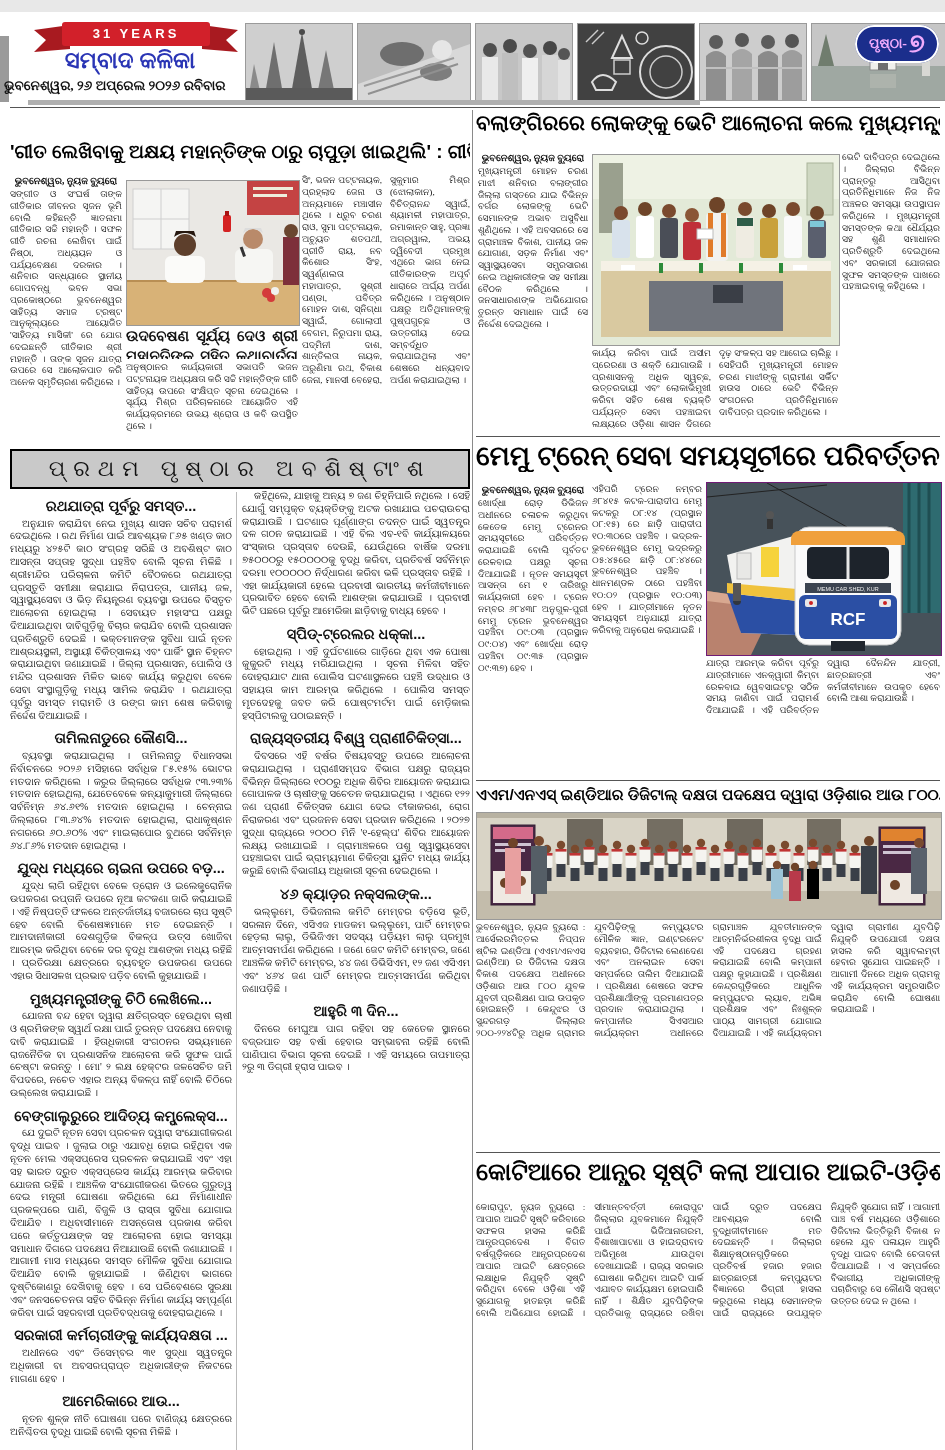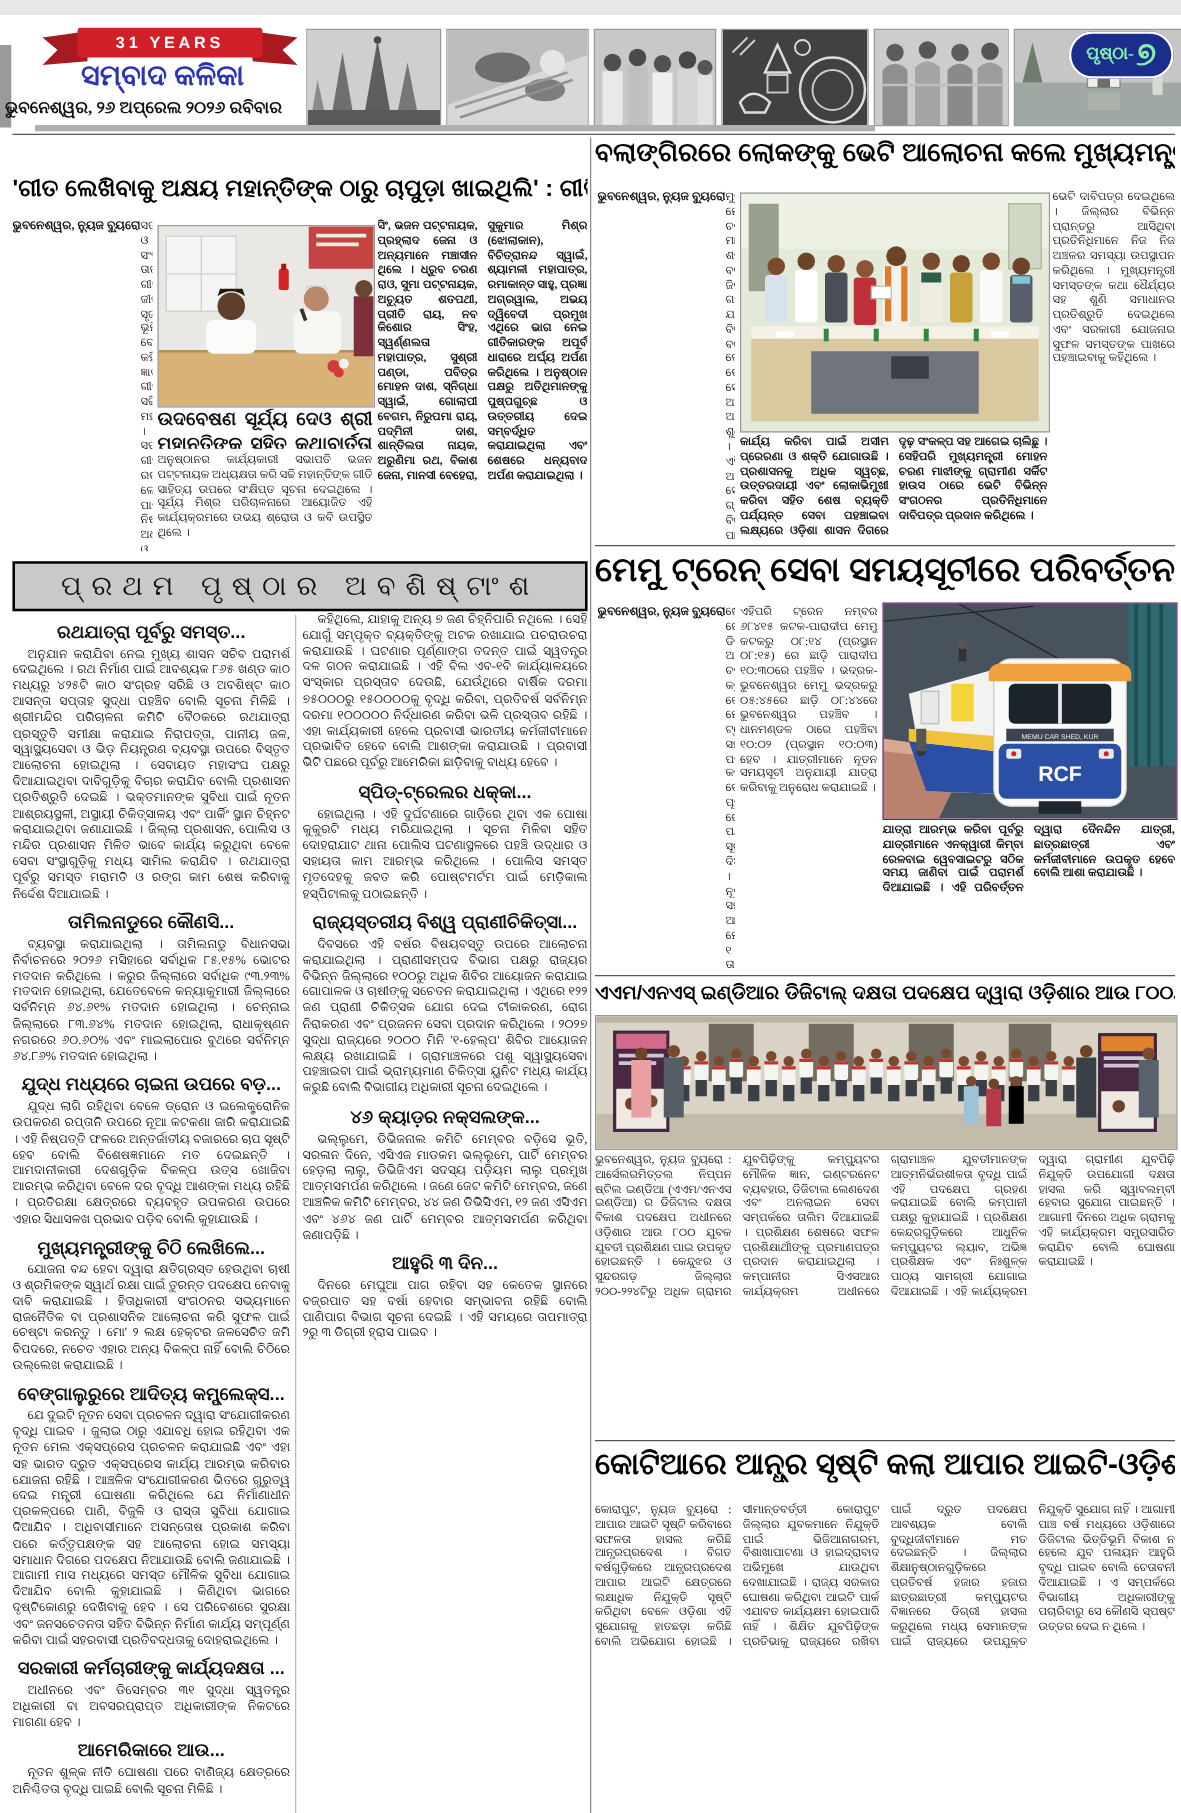--- a/index.html
+++ b/index.html
@@ -11,38 +11,38 @@
   .headline{font-weight:bold;text-align:center;white-space:nowrap;overflow:hidden;
             font-family:"Liberation Sans",sans-serif;color:#000;}
   .kicker{font-weight:bold;text-align:center;font-size:19px;font-family:"Liberation Sans",sans-serif;}
   .kicker-rule{border-bottom:4px double #000;}
   .caption{font-size:15px;line-height:1.3;text-align:justify;font-weight:bold;overflow:hidden;}
   .banner{background:#c9c9c9;border:2px solid #000;display:flex;align-items:center;justify-content:center;}
   .banner span{font-weight:normal;font-size:22px;letter-spacing:8px;font-family:"Liberation Sans",sans-serif;}
   .rem-subhead{font-size:14.5px;font-weight:bold;text-align:center;margin:8px 0 3px;
                font-family:"Liberation Sans",sans-serif;line-height:1.15;}
   .rem-para{font-size:10px;line-height:1.28;text-align:justify;text-indent:12px;margin:0;}
-  .cols2{column-count:2;column-gap:8px;font-weight:bold;}
+  .cols2{column-count:2;column-gap:8px;}
   .cols4{column-count:4;column-gap:9px;}
   .vrule{width:1px;background:#8a8a8a;}
   .hrule{height:1px;background:#555;}
   .photo{overflow:hidden;background:#ddd;}
   .photo svg{display:block;width:100%;height:100%;}
   .mh-strip{display:flex;gap:4px;}
   .mh-photo{height:76px;overflow:hidden;border:1px solid #9a9a9a;}
   .mh-photo svg{display:block;width:100%;height:100%;}
   .badge{background:#1b2e8c;border-radius:26px;display:flex;align-items:center;justify-content:center;
-         color:#86efac;font-weight:bold;gap:2px;box-shadow:0 0 0 2px #fff inset;}
+         color:#f0abfc;font-weight:bold;gap:2px;box-shadow:0 0 0 2px #fff inset;}
   .badge .lbl{font-size:14px;}
   .badge .num{font-size:26px;line-height:1;}
   .ribbon-txt{position:absolute;left:0;right:0;top:4px;text-align:center;color:#fff;font-weight:bold;
               font-size:13px;letter-spacing:3px;font-family:"Liberation Sans",sans-serif;}
   .logo{color:#2a35b5;font-weight:bold;font-size:23px;text-align:center;white-space:nowrap;overflow:hidden;}
   .mh-date{font-weight:bold;font-size:13.5px;white-space:nowrap;overflow:hidden;}
-  .colbox{display:flex;flex-direction:row;overflow:hidden;}
+  .colbox{display:flex;flex-direction:column;overflow:hidden;}
   .colbox .news{flex:1;}
 </style>
 </head>
 <body>
 
 <div class="page">
 
   <div class="abs" style="left:0;top:0;width:945px;height:96px;">
     <div class="abs" style="left:0;top:24px;width:9px;height:66px;background:#9a9a9a;"></div>
 

